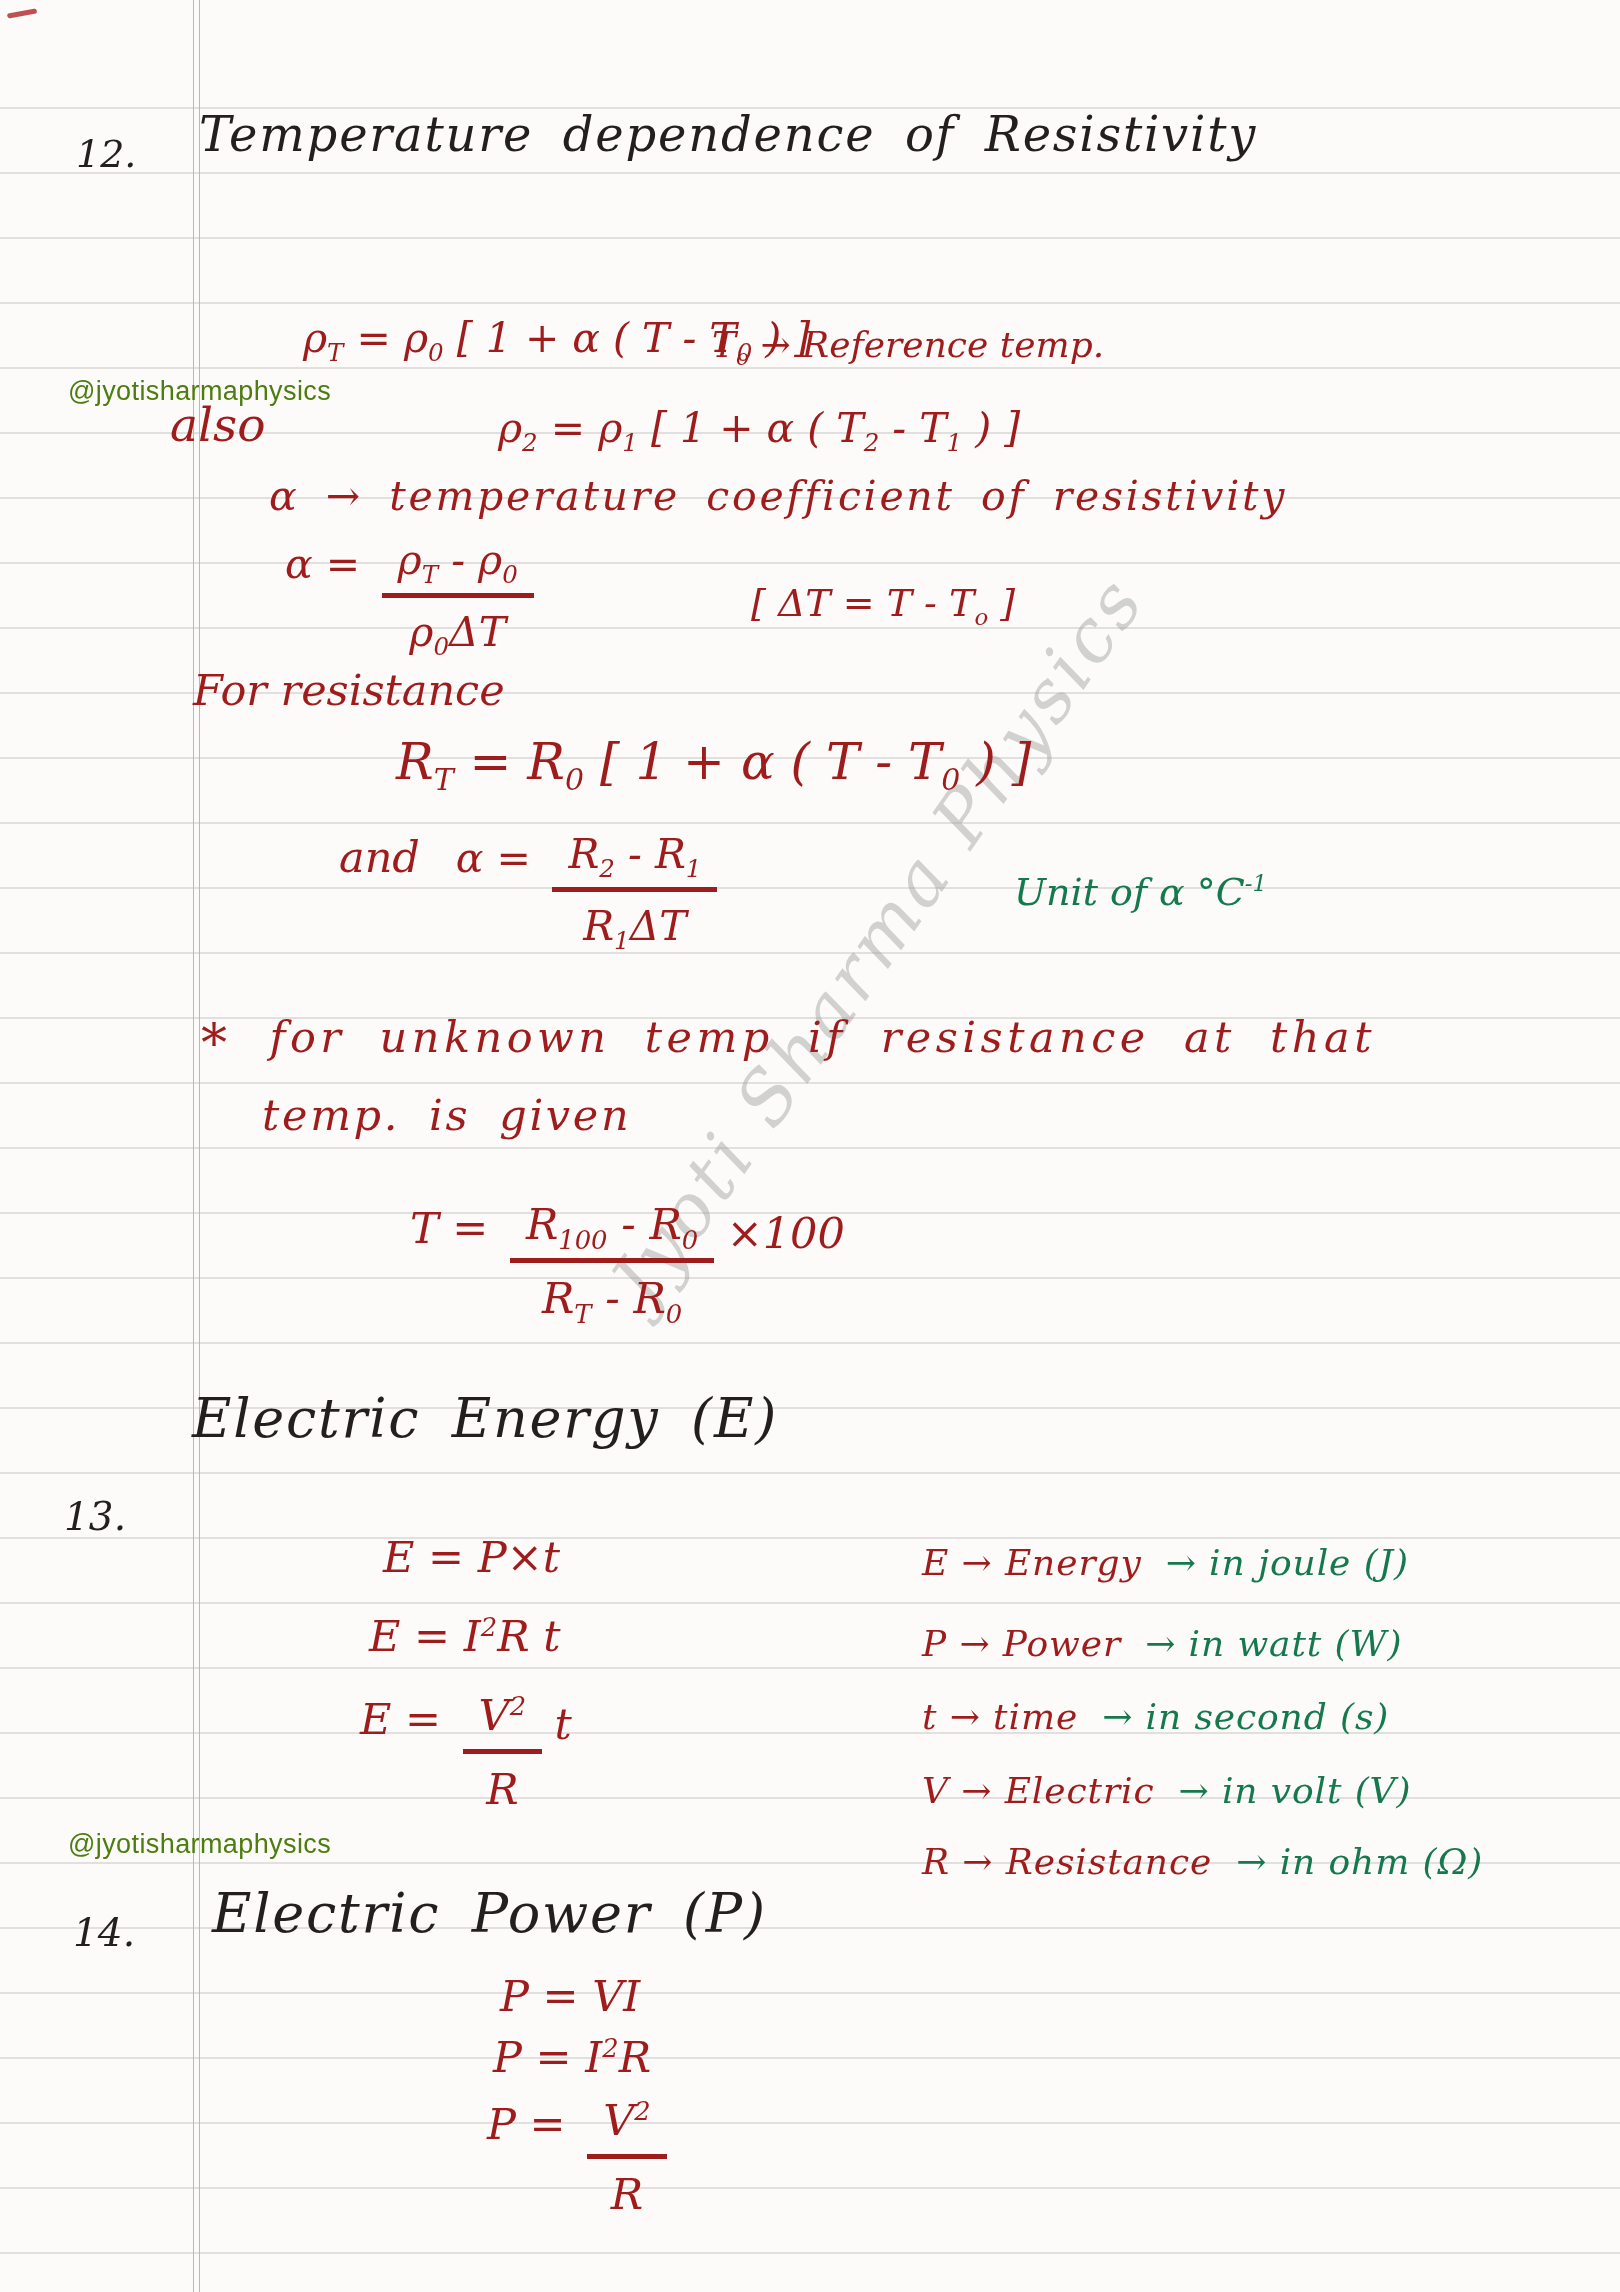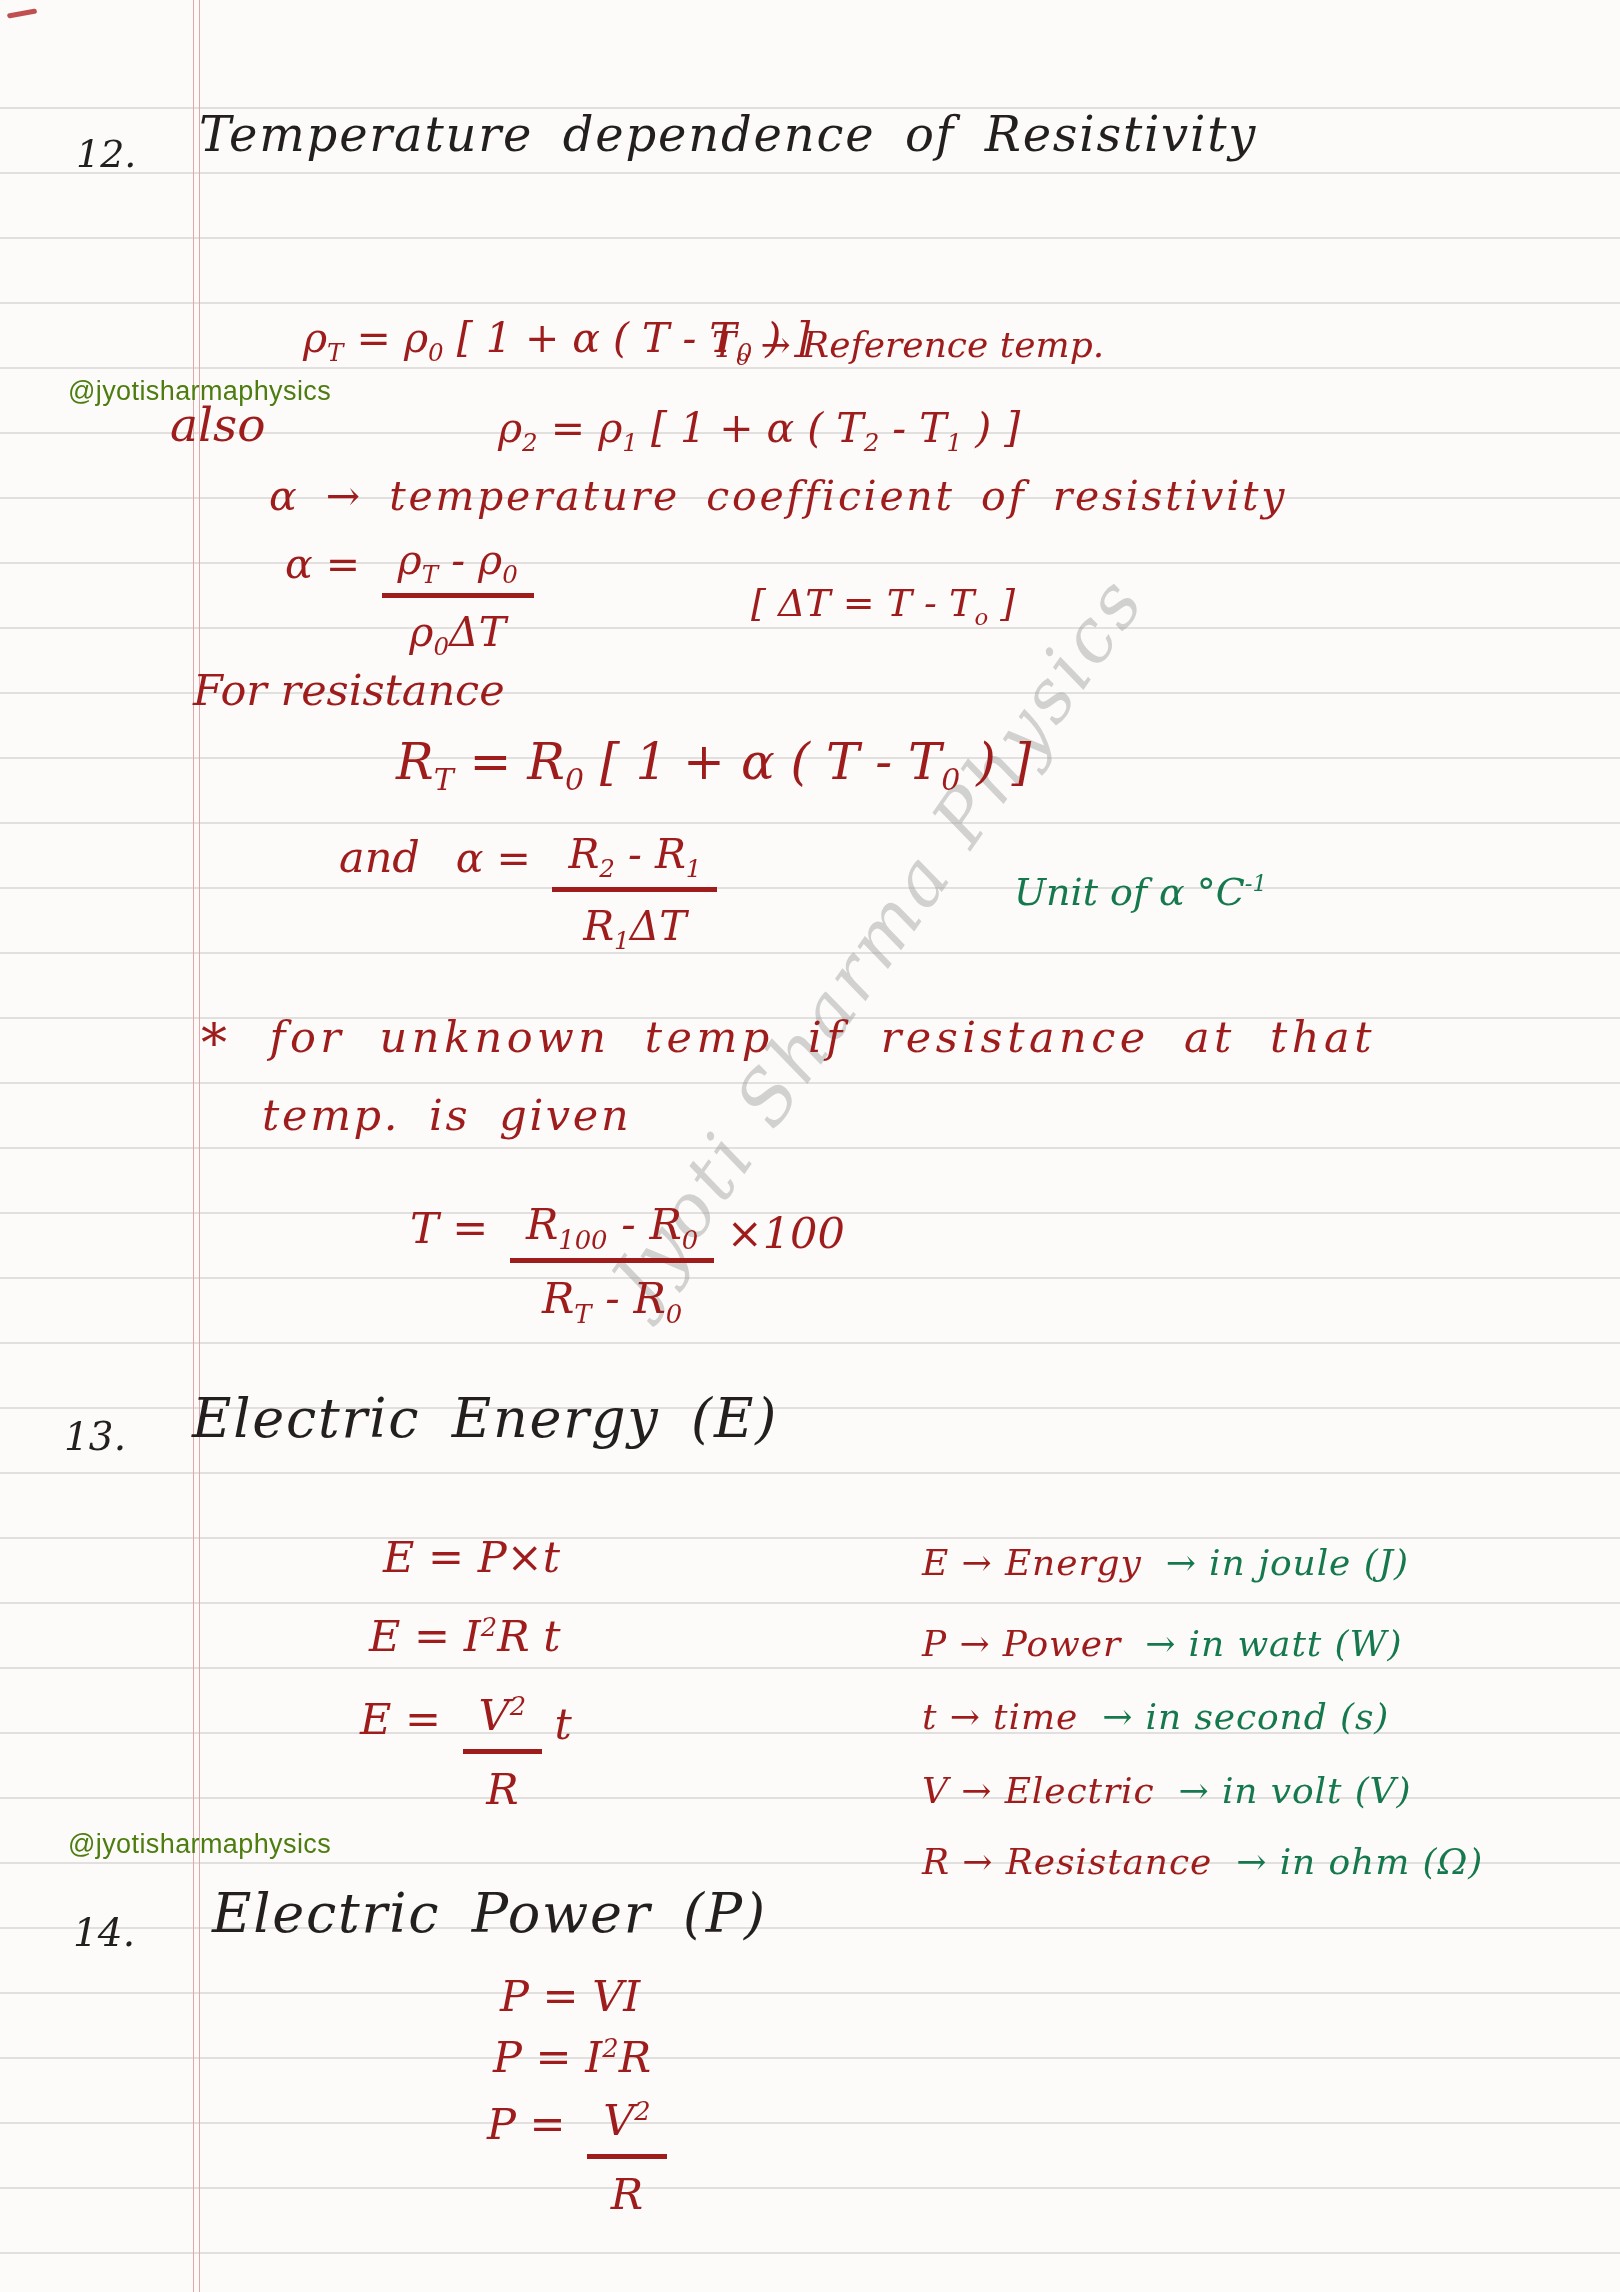--- a/index.html
+++ b/index.html
@@ -84,21 +84,21 @@
 
   <div class="ink red eq" style="left:410px;top:1200px;font-size:43px;">
     <span class="lead">T =</span>
     <span class="frac">
       <span class="num"><span>R</span><sub>100</sub><span> - R</span><sub>0</sub></span>
       <span class="den"><span>R</span><sub>T</sub><span> - R</span><sub>0</sub></span>
     </span>
     <span class="suffix">×100</span>
   </div>
 
-  <div class="ink black" style="left:64px;top:1415px;font-size:39px;">13.</div>
+  <div class="ink black" style="left:64px;top:1495px;font-size:39px;">13.</div>
   <div class="ink black heading" style="left:156px;top:1388px;font-size:54px;">Electric Energy (E)</div>
 
   <div class="ink red" style="left:383px;top:1533px;font-size:43px;">E = P×t</div>
   <div class="ink red" style="left:369px;top:1612px;font-size:43px;"><span>E = I</span><sup>2</sup><span>R t</span></div>
   <div class="ink red eq" style="left:360px;top:1691px;font-size:43px;">
     <span class="lead">E =</span>
     <span class="frac">
       <span class="num"><span>V</span><sup>2</sup></span>
       <span class="den"><span>R</span></span>
     </span>

